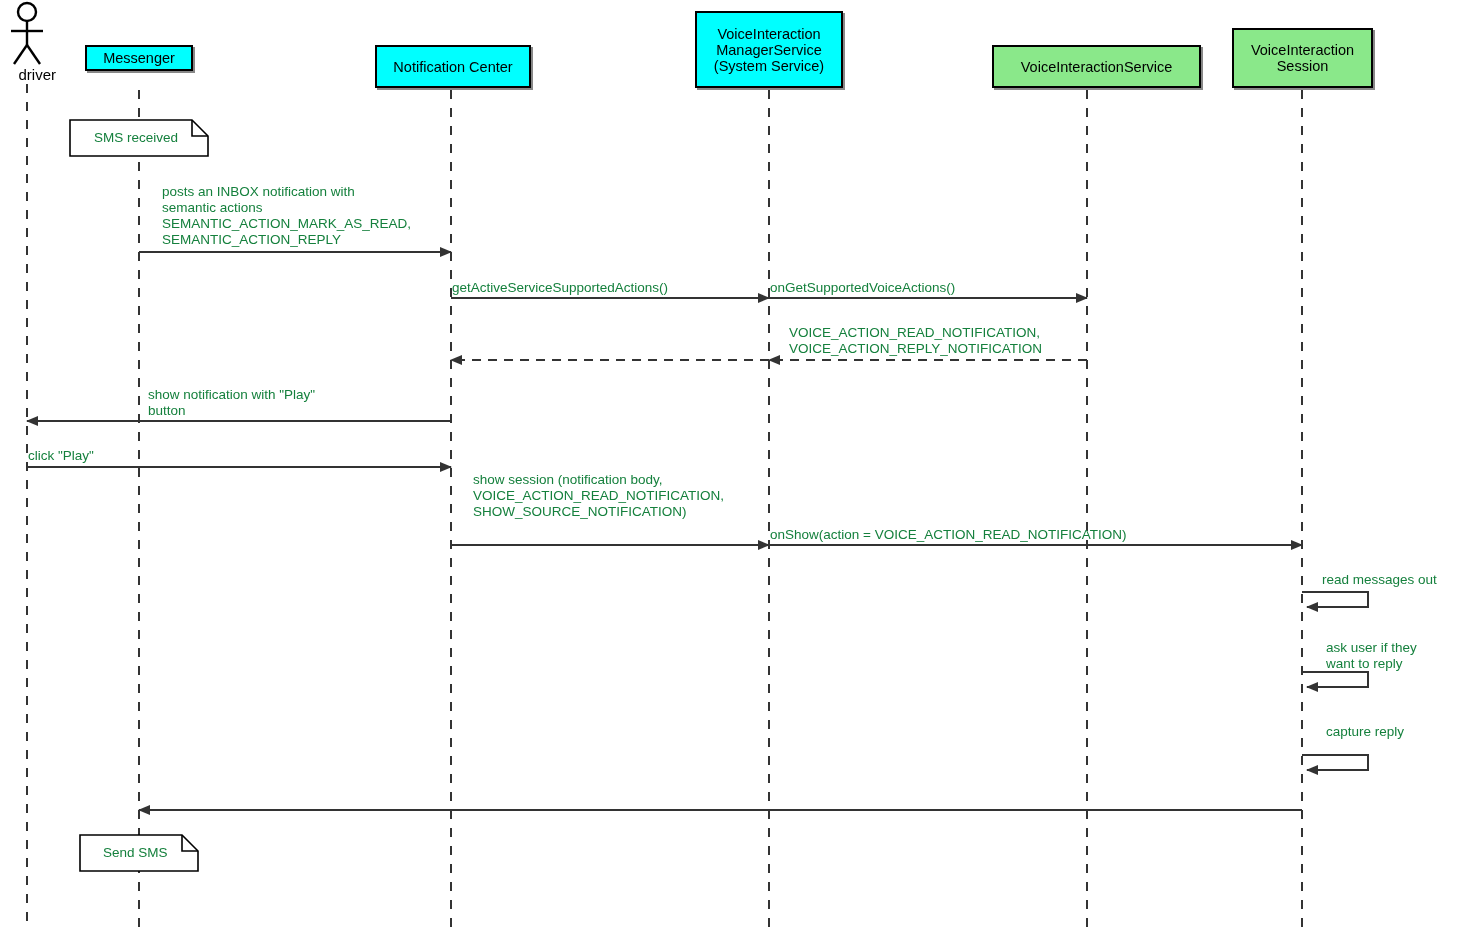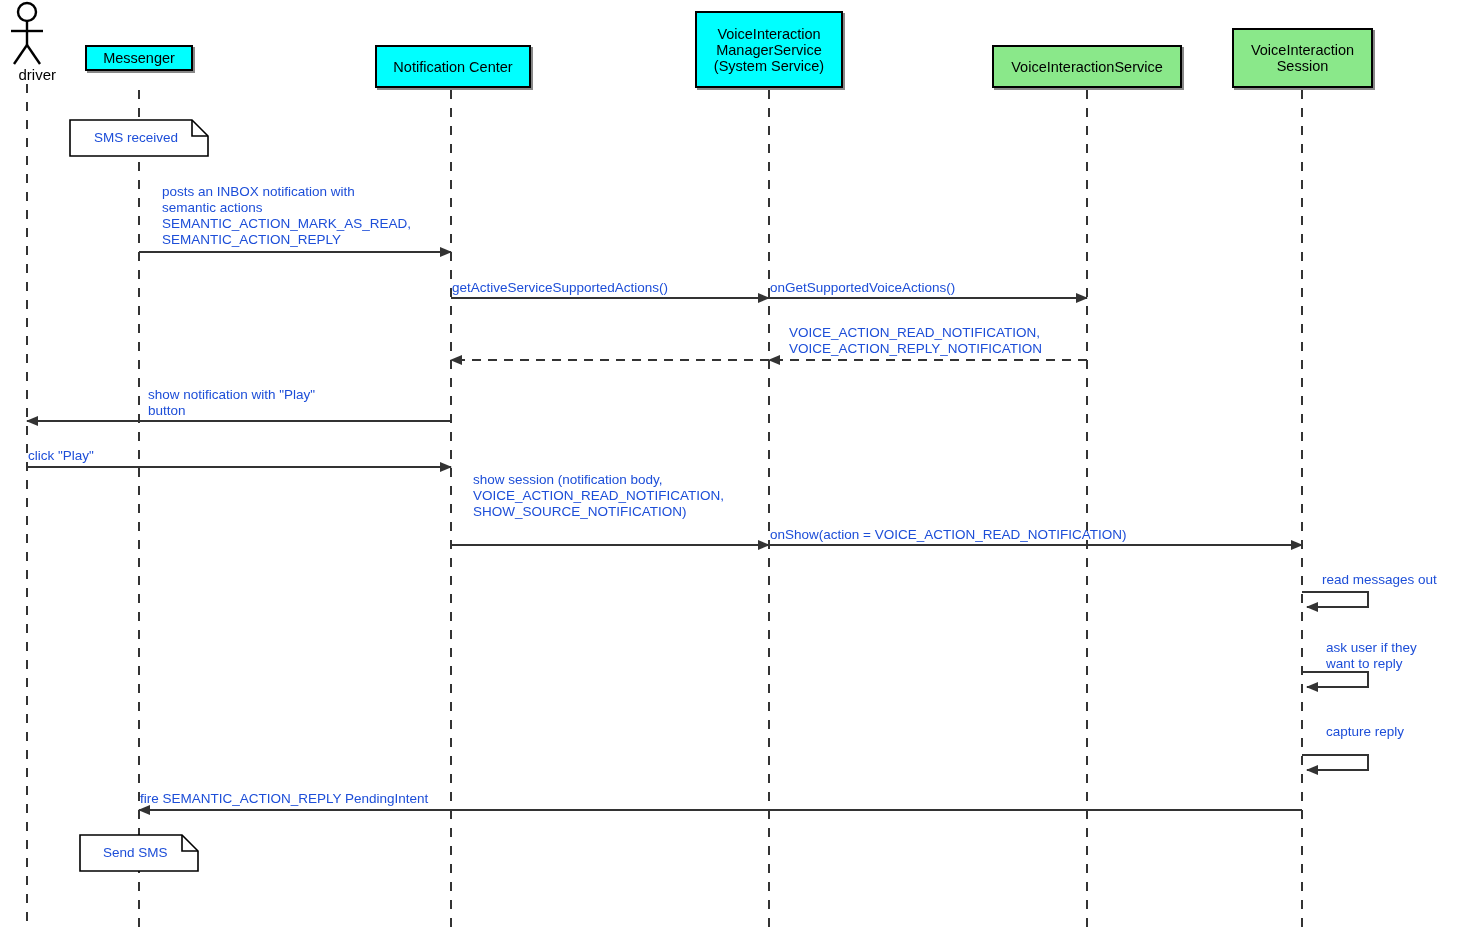--- a/index.html
+++ b/index.html
@@ -29,21 +29,21 @@
   .actor-label{
     position:absolute;
     font-size:15px;color:#000;
     text-align:right;
     white-space:nowrap;
   }
 
   .msg-label{
     position:absolute;
     font-size:13.5px;
-    color:#1d4ed8;
+    color:#15803d;
     line-height:16px;
     white-space:pre;
   }
   .msg-label.center{text-align:left;}
 </style>
 </head>
 <body>
 
 <div id="diagram">
 
@@ -110,21 +110,21 @@
   <div class="participant-box p-cyan" style="left:375px;top:45px;width:156px;height:43px;">
     <span>Notification Center</span>
   </div>
 
   <div class="participant-box p-cyan" style="left:695px;top:11px;width:148px;height:77px;">
     <span style="white-space:pre-line;">VoiceInteraction
 ManagerService
 (System Service)</span>
   </div>
 
-  <div class="participant-box p-green" style="left:992px;top:45px;width:190px;height:43px;">
+  <div class="participant-box p-green" style="left:992px;top:45px;width:209px;height:43px;">
     <span>VoiceInteractionService</span>
   </div>
 
   <div class="participant-box p-green" style="left:1232px;top:28px;width:141px;height:60px;">
     <span style="white-space:pre-line;">VoiceInteraction
 Session</span>
   </div>
 
   <div class="msg-label" style="left:94px;top:130px;">SMS received</div>
   <div class="msg-label" style="left:103px;top:845px;">Send SMS</div>
@@ -145,20 +145,19 @@
 button</div>
 
   <div class="msg-label center" style="left:28px;top:448px;width:422px;">click "Play"</div>
 
   <div class="msg-label" style="left:473px;top:472px;">show session (notification body,
 VOICE_ACTION_READ_NOTIFICATION,
 SHOW_SOURCE_NOTIFICATION)</div>
 
   <div class="msg-label center" style="left:770px;top:527px;width:530px;">onShow(action = VOICE_ACTION_READ_NOTIFICATION)</div>
 
-  <div class="msg-label center" style="left:140px;top:791px;width:1162px;">fire SEMANTIC_ACTION_REPLY PendingIntent</div>
 
   <div class="msg-label" style="left:1322px;top:572px;">read messages out</div>
   <div class="msg-label" style="left:1326px;top:640px;">ask user if they
 want to reply</div>
   <div class="msg-label" style="left:1326px;top:724px;">capture reply</div>
 
 </div>
 
 </body></html>

